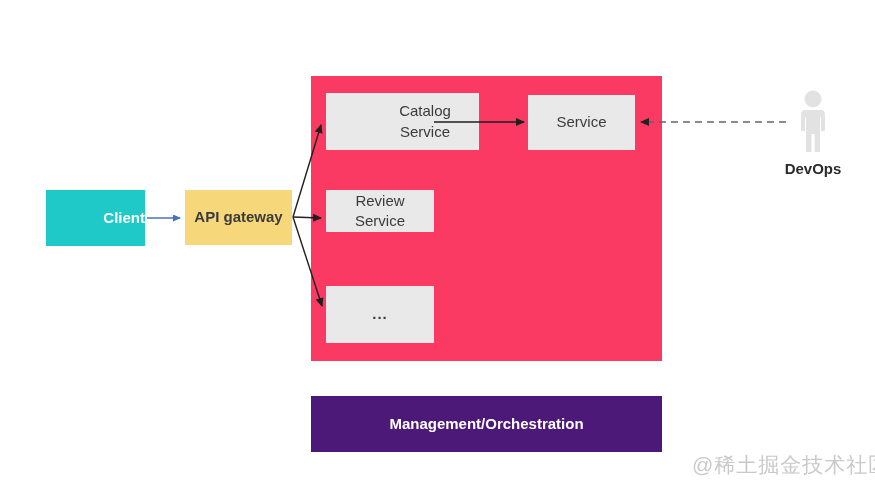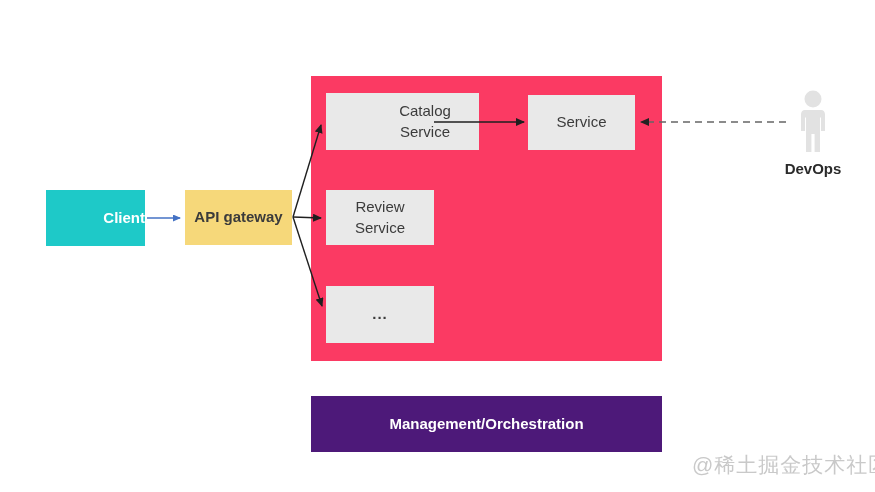--- a/index.html
+++ b/index.html
@@ -45,21 +45,21 @@
     background:var(--gateway-bg);
     font-weight:700;
   }
   .pink-container{
     position:absolute;
     left:311px;top:76px;width:351px;height:285px;
     background:var(--container-bg);
   }
   .gray-node{background:var(--node-bg);}
   .catalog{left:326px;top:93px;width:108px;height:57px;padding-left:45px;}
-  .review{left:326px;top:190px;width:108px;height:55px;}
+  .review{left:326px;top:190px;width:108px;height:42px;}
   .more{left:326px;top:286px;width:108px;height:57px;font-weight:700;letter-spacing:1px;}
   .service{left:528px;top:95px;width:107px;height:55px;}
   .management{
     left:311px;top:396px;width:351px;height:56px;
     background:var(--management-bg);
     color:var(--text-light);
     font-weight:700;
   }
   .connectors{
     position:absolute;left:0;top:0;width:875px;height:492px;

